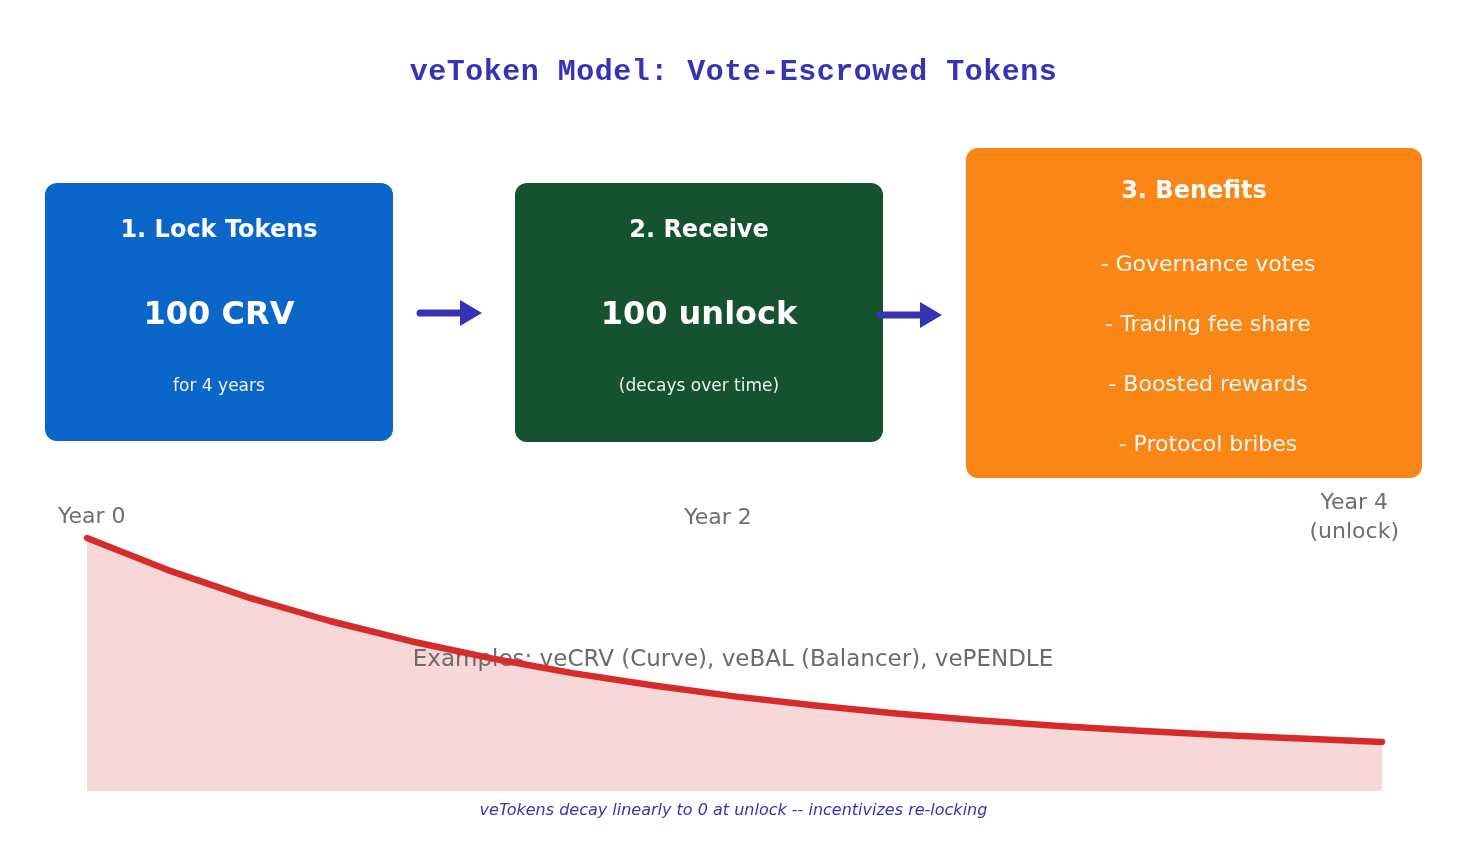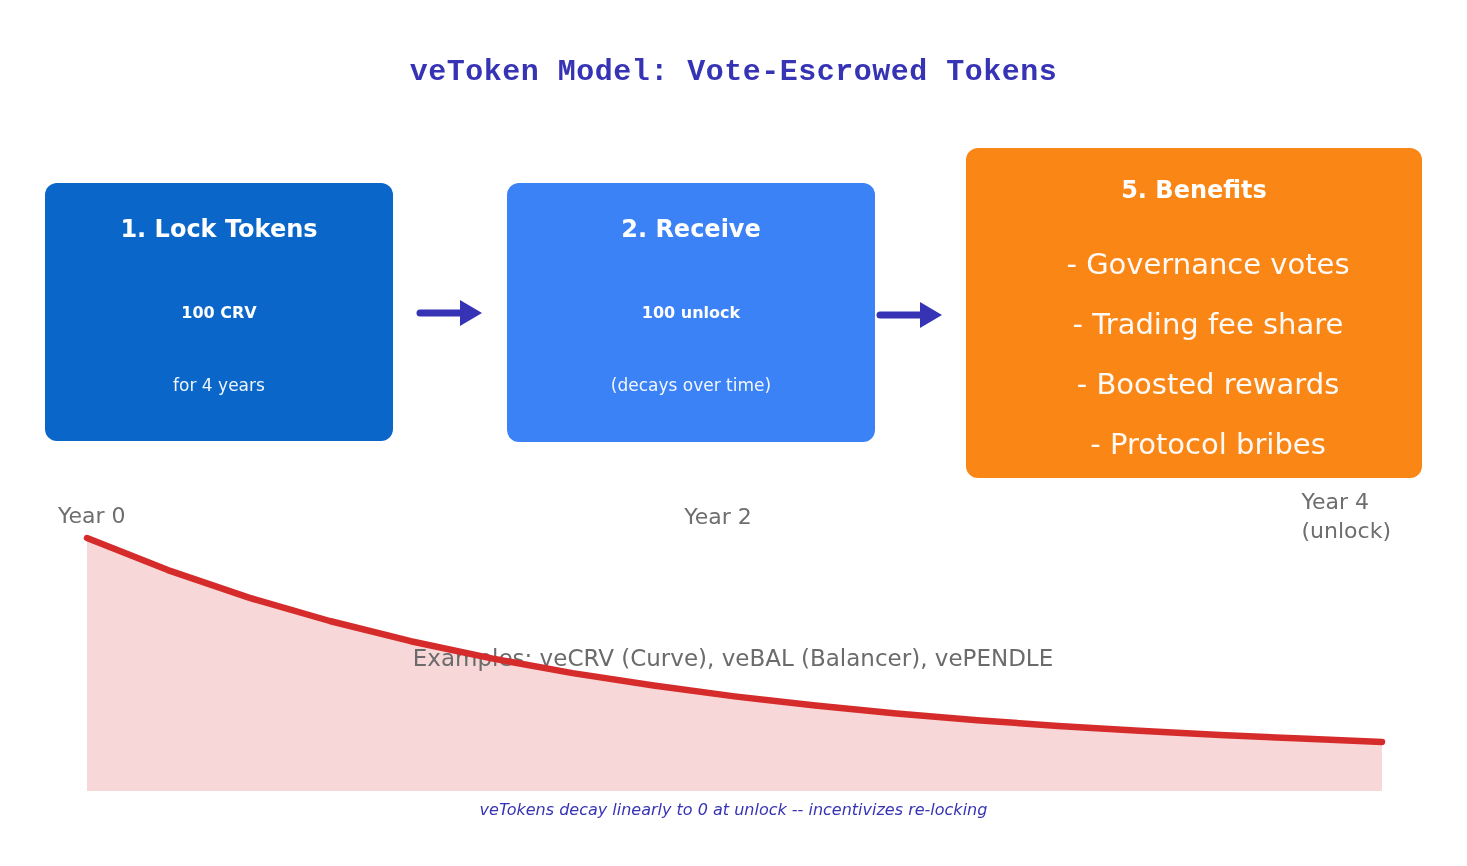--- a/index.html
+++ b/index.html
@@ -23,41 +23,41 @@
     position: absolute;
     border-radius: 12px;
     color: #ffffff;
     text-align: center;
   }
   .box-blue   { left: 45px;  top: 183px; width: 348px; height: 258px; }
   .box-green  { left: 507px; top: 183px; width: 368px; height: 259px; }
   .box-orange { left: 966px; top: 148px; width: 456px; height: 330px; }
 
   .box-head  { margin-top: 30px; font-size: 24px; font-weight: bold; line-height: 32px; }
-  .box-value { margin-top: 52px; font-size: 16px; font-weight: bold; line-height: 32px; }
+  .box-value { margin-top: 52px; font-size: 32px; font-weight: bold; line-height: 32px; }
   .box-note  { margin-top: 40px; font-size: 17px; line-height: 32px; color: rgba(255,255,255,0.93); }
 
   .box-orange .box-head { margin-top: 26px; }
   .benefit-list { margin-top: 28px; }
-  .benefit-item { font-size: 29px; line-height: 60px; color: rgba(255,255,255,0.96); padding-left: 28px; }
+  .benefit-item { font-size: 22px; line-height: 60px; color: rgba(255,255,255,0.96); padding-left: 28px; }
 
   .arrow-svg { position: absolute; width: 72px; height: 38px; }
   .arrow-1 { left: 412px; top: 294px; }
   .arrow-2 { left: 872px; top: 296px; }
 
   .year-label {
     position: absolute;
     font-size: 22px;
     color: #6e6e6e;
     line-height: 29px;
     white-space: nowrap;
   }
   .year-0 { left: 58px; top: 501px; }
   .year-2 { left: 718px; top: 502px; transform: translateX(-50%); }
-  .year-4 { right: 76px; top: 487px; text-align: left; }
+  .year-4 { right: 68px; top: 487px; text-align: center; }
 
   .chart-layer {
     position: absolute; left: 0; top: 0;
     width: 1467px; height: 866px;
     pointer-events: none;
   }
   .layer-fill { z-index: 1; }
   .layer-line { z-index: 3; }
 
   .examples-text {
@@ -88,33 +88,33 @@
   <div class="box-head">1. Lock Tokens</div>
   <div class="box-value">100 CRV</div>
   <div class="box-note">for 4 years</div>
 </div>
 
 <svg class="arrow-svg arrow-1" viewBox="0 0 72 38">
   <line x1="8" y1="19" x2="50" y2="19" stroke-width="7" stroke-linecap="round" stroke="#3633b5"></line>
   <polygon points="48,6 70,19 48,32" fill="#3633b5"></polygon>
 </svg>
 
-<div class="box box-green" style="background-color: #3b82f6;">
+<div class="box box-green" style="background-color: #14532d; margin-left: 8px;">
   <div class="box-head">2. Receive</div>
   <div class="box-value">100 unlock</div>
   <div class="box-note">(decays over time)</div>
 </div>
 
 <svg class="arrow-svg arrow-2" viewBox="0 0 72 38">
   <line x1="8" y1="19" x2="50" y2="19" stroke-width="7" stroke-linecap="round" stroke="#3633b5"></line>
   <polygon points="48,6 70,19 48,32" fill="#3633b5"></polygon>
 </svg>
 
 <div class="box box-orange" style="background-color: rgb(250, 134, 22);">
-  <div class="box-head">5. Benefits</div>
+  <div class="box-head">3. Benefits</div>
   <div class="benefit-list">
     <div class="benefit-item">- Governance votes</div>
     <div class="benefit-item">- Trading fee share</div>
     <div class="benefit-item">- Boosted rewards</div>
     <div class="benefit-item">- Protocol bribes</div>
   </div>
 </div>
 
 <div class="year-label year-0">Year 0</div>
 <div class="year-label year-2">Year 2</div>

